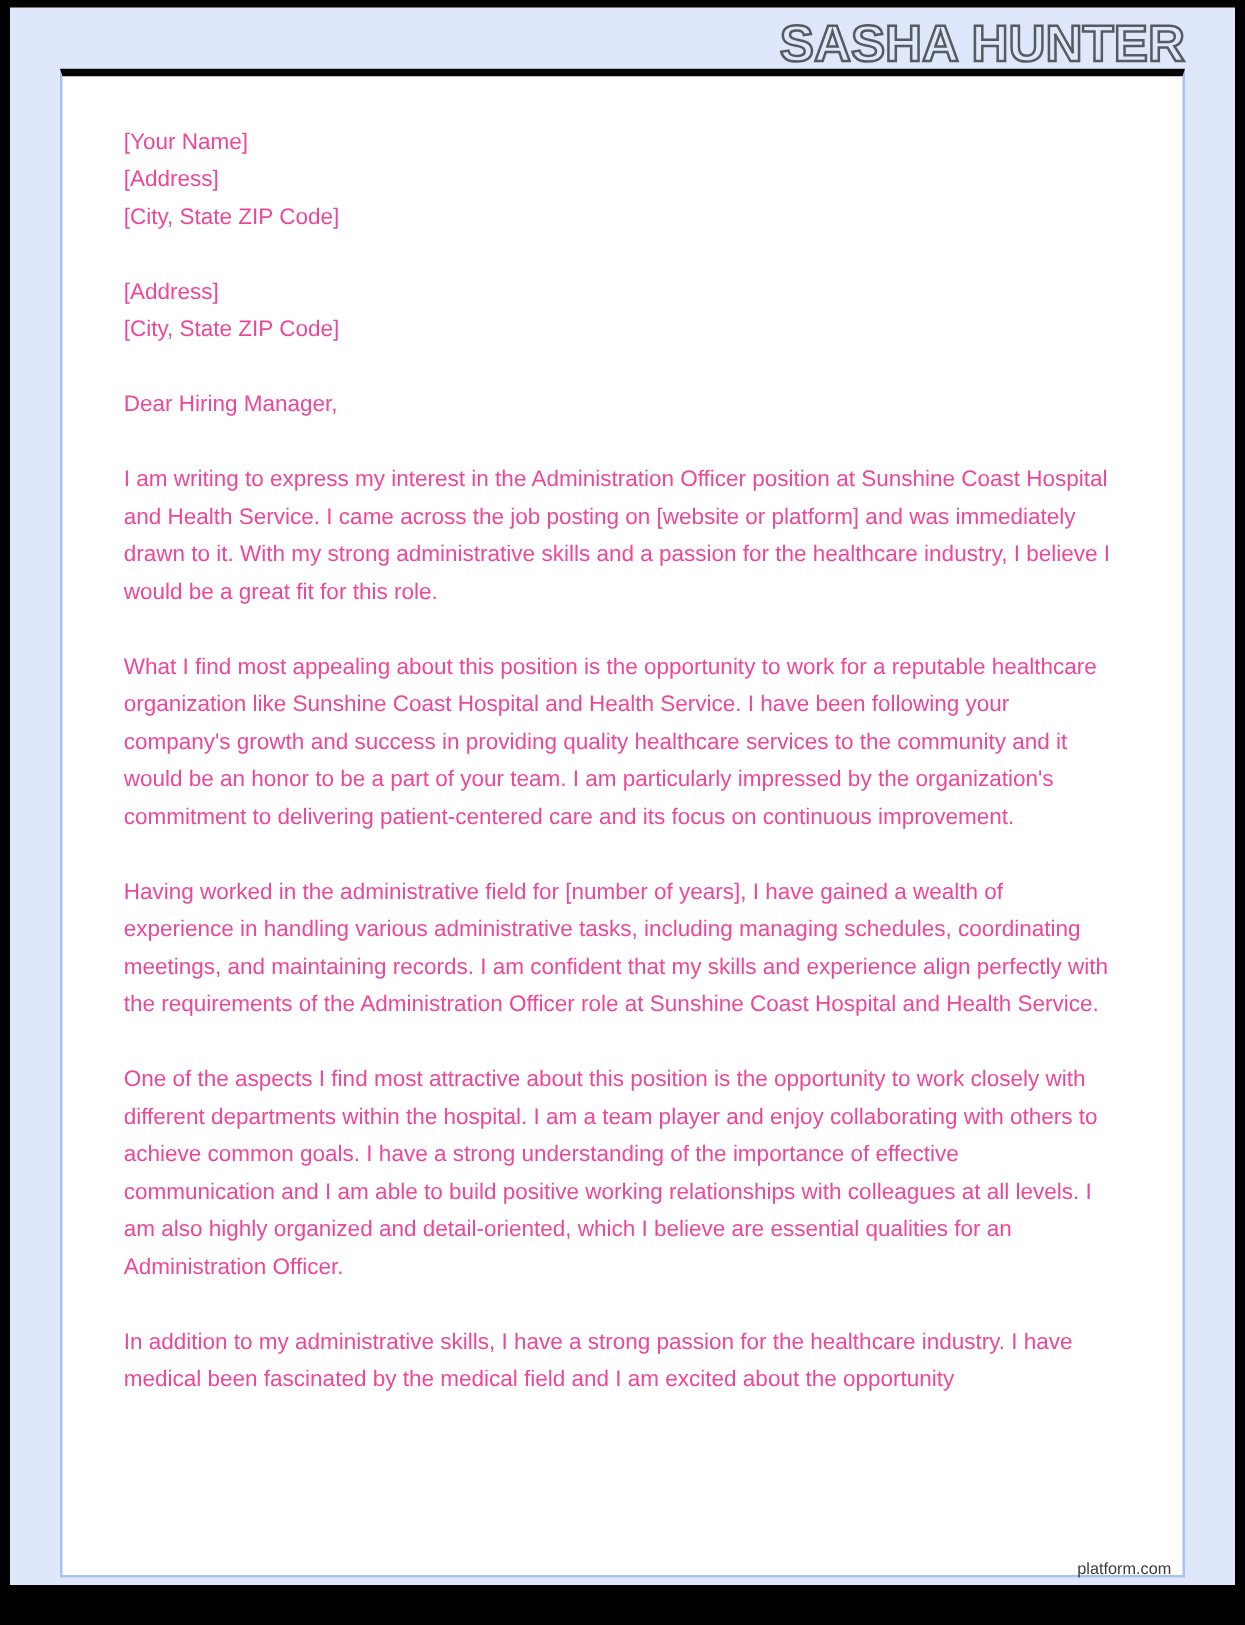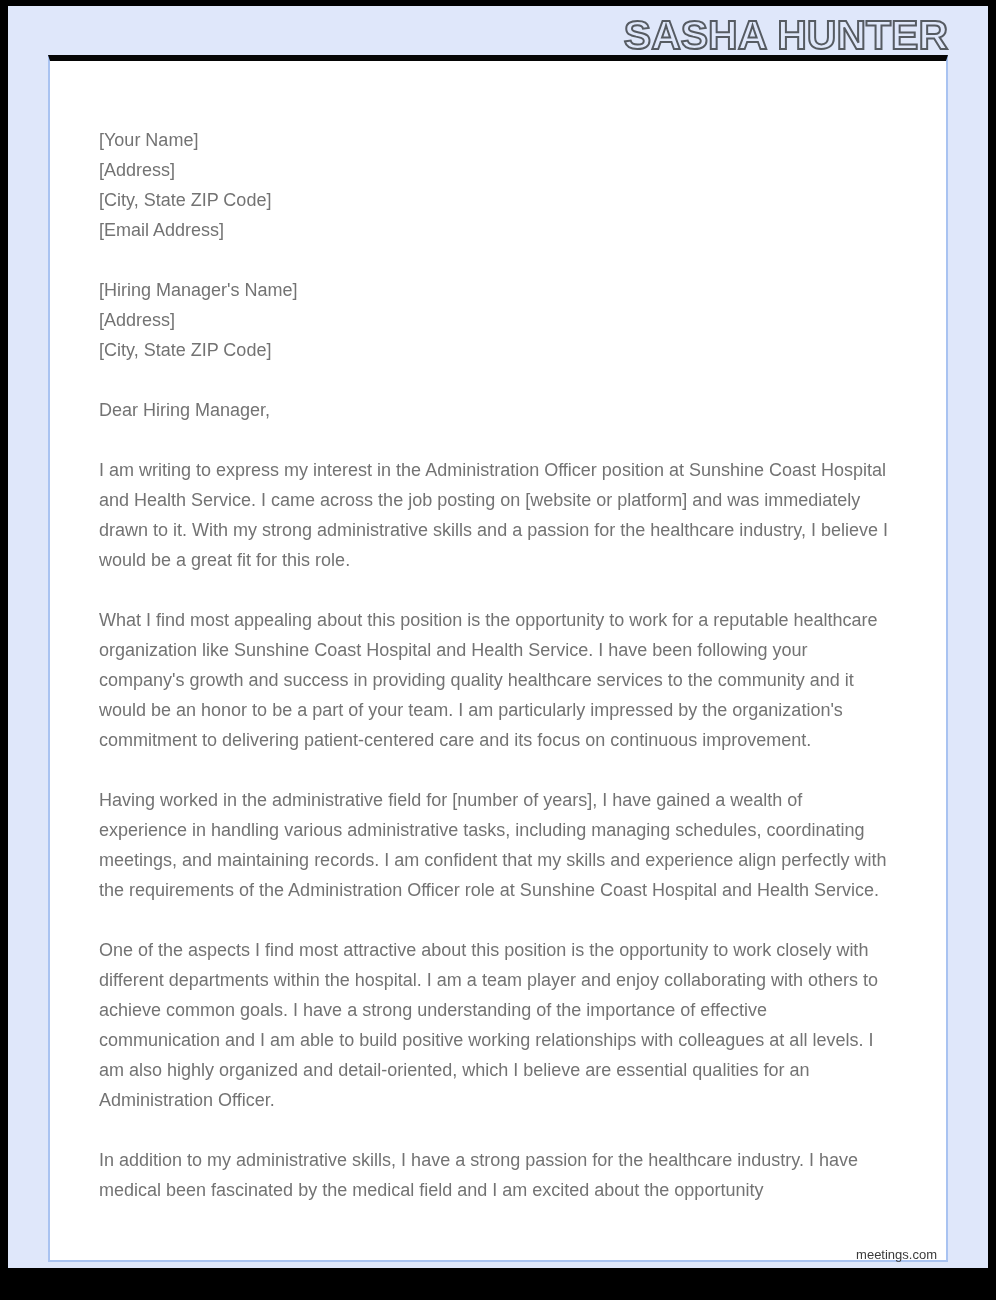--- a/index.html
+++ b/index.html
@@ -53,22 +53,21 @@
     border-left: 2px solid #a9c3f1;
     border-right: 2px solid #a9c3f1;
     border-bottom: 2px solid #a9c3f1;
     
   }
   .letter {
     padding: 37px 56px 0 49px;
     font-size: 18px;
     line-height: 30px;
     font-weight: 300;
-    color: #737373;
-    margin-top: 27px;
+    color: #ec4899;
   }
   .letter .block { margin: 0; }
   .letter .block + .block,
   .letter p { margin: 30px 0 0 0; }
   .letter .line { height: 30px; }
   .watermark {
     position: absolute;
     top: 1241px;
     right: 51px;
     font-size: 13px;
@@ -85,36 +84,34 @@
 
     <h1 class="brand">SASHA HUNTER</h1>
 
     <div class="page">
       <div class="letter">
 
         <div class="block">
           <div class="line">[Your Name]</div>
           <div class="line">[Address]</div>
           <div class="line">[City, State ZIP Code]</div>
-          <div class="line">[Email Address]</div>
         </div>
 
         <div class="block">
-          <div class="line">[Hiring Manager's Name]</div>
           <div class="line">[Address]</div>
           <div class="line">[City, State ZIP Code]</div>
         </div>
 
         <p>Dear Hiring Manager,</p>
 
         <p>I am writing to express my interest in the Administration Officer position at Sunshine Coast Hospital and Health Service. I came across the job posting on [website or platform] and was immediately drawn to it. With my strong administrative skills and a passion for the healthcare industry, I believe I would be a great fit for this role.</p>
         <p>What I find most appealing about this position is the opportunity to work for a reputable healthcare organization like Sunshine Coast Hospital and Health Service. I have been following your company's growth and success in providing quality healthcare services to the community and it would be an honor to be a part of your team. I am particularly impressed by the organization's commitment to delivering patient-centered care and its focus on continuous improvement.</p>
         <p>Having worked in the administrative field for [number of years], I have gained a wealth of experience in handling various administrative tasks, including managing schedules, coordinating meetings, and maintaining records. I am confident that my skills and experience align perfectly with the requirements of the Administration Officer role at Sunshine Coast Hospital and Health Service.</p>
         <p>One of the aspects I find most attractive about this position is the opportunity to work closely with different departments within the hospital. I am a team player and enjoy collaborating with others to achieve common goals. I have a strong understanding of the importance of effective communication and I am able to build positive working relationships with colleagues at all levels. I am also highly organized and detail-oriented, which I believe are essential qualities for an Administration Officer.</p>
         <p>In addition to my administrative skills, I have a strong passion for the healthcare industry. I have medical been fascinated by the medical field and I am excited about the opportunity</p>
 
       </div>
     </div>
 
-    <div class="watermark">meetings.com</div>
+    <div class="watermark">platform.com</div>
 
   </div>
 </div>
 
 </body></html>

